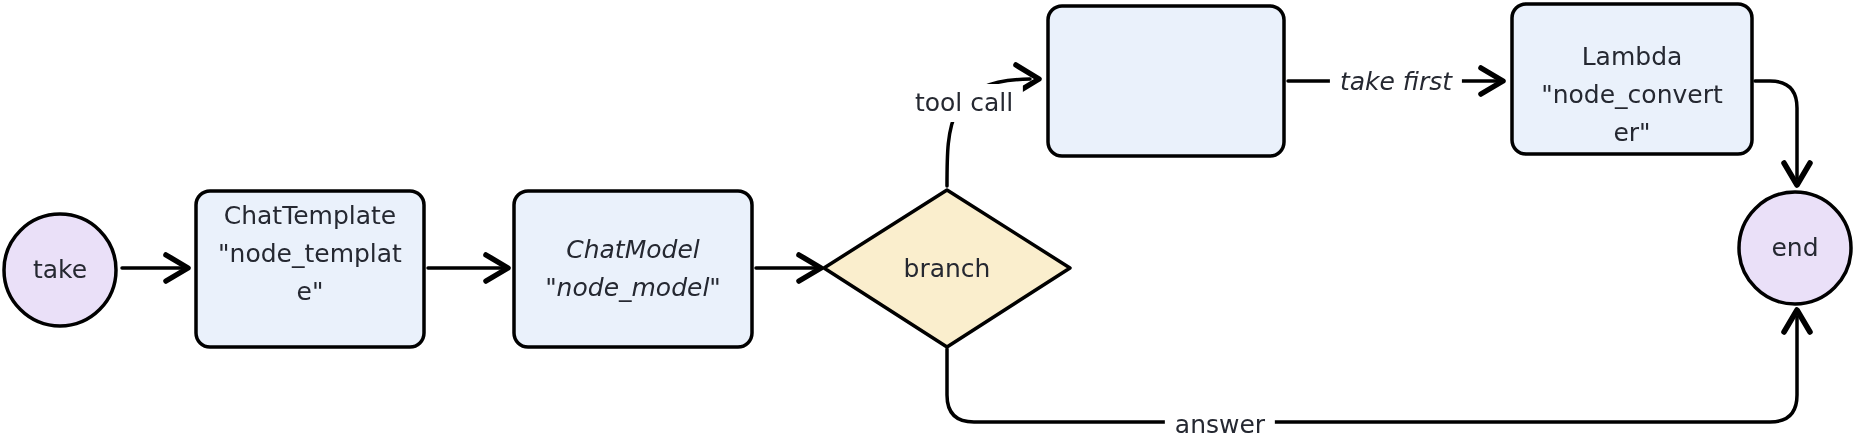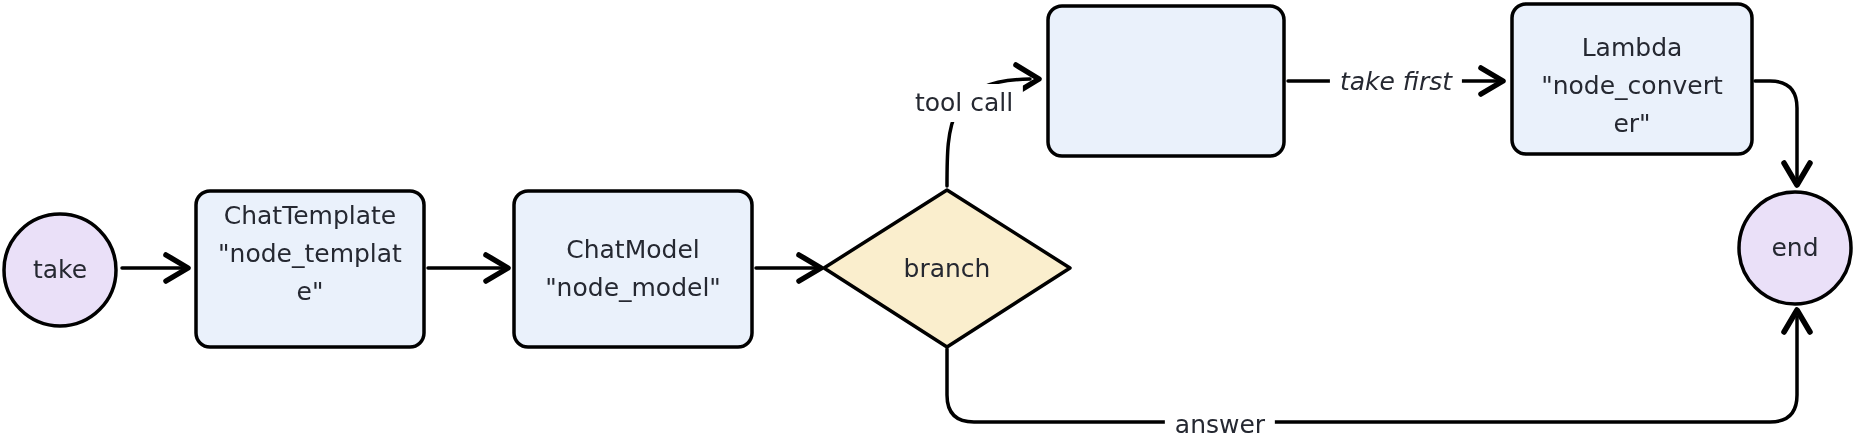--- a/index.html
+++ b/index.html
@@ -87,31 +87,31 @@
   <div class="node-label" style="left:4px;top:214px;width:112px;height:112px;">
     <div>take</div>
   </div>
 
   <div class="node-label" style="left:196px;top:176px;width:228px;height:156px;">
     <div>ChatTemplate</div>
     <div>"node_templat</div>
     <div>e"</div>
   </div>
 
-  <div class="node-label" style="left:514px;top:191px;width:238px;height:156px;">
+  <div class="node-label" style="left:514px;top:191px;width:238px;height:156px;font-style:italic;">
     <div>ChatModel</div>
     <div>"node_model"</div>
   </div>
 
   <div class="node-label" style="left:824px;top:190px;width:246px;height:157px;">
     <div>branch</div>
   </div>
 
 
-  <div class="node-label" style="left:1512px;top:12px;width:240px;height:148px;">
+  <div class="node-label" style="left:1512px;top:4px;width:240px;height:148px;justify-content:flex-end;">
     <div>Lambda</div>
     <div>"node_convert</div>
     <div>er"</div>
   </div>
 
   <div class="node-label" style="left:1739px;top:192px;width:112px;height:112px;">
     <div>end</div>
   </div>
 
   <div class="edge-label" style="left:964px;top:103px;">tool call</div>

